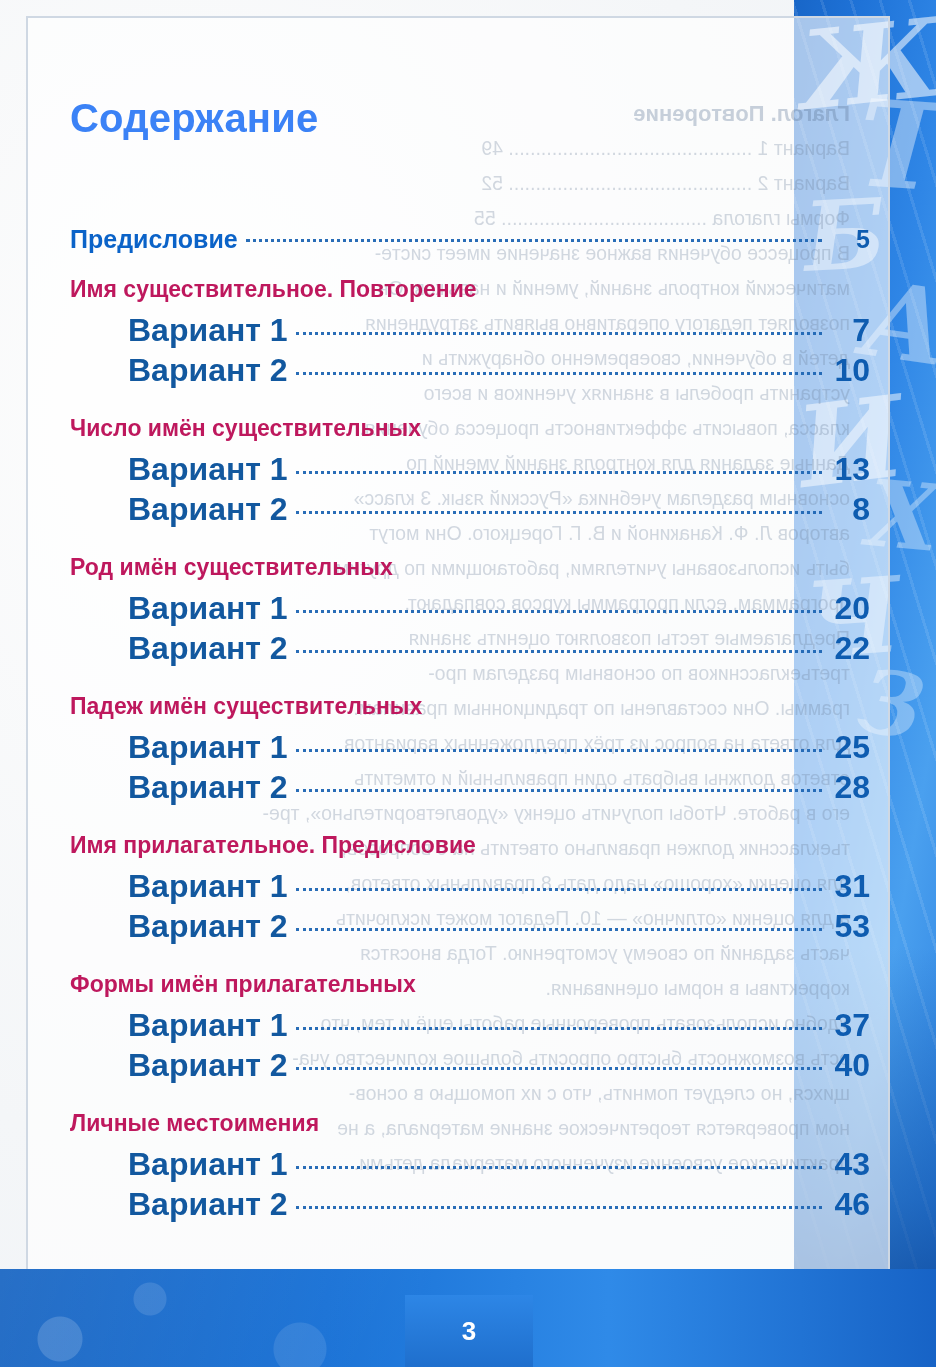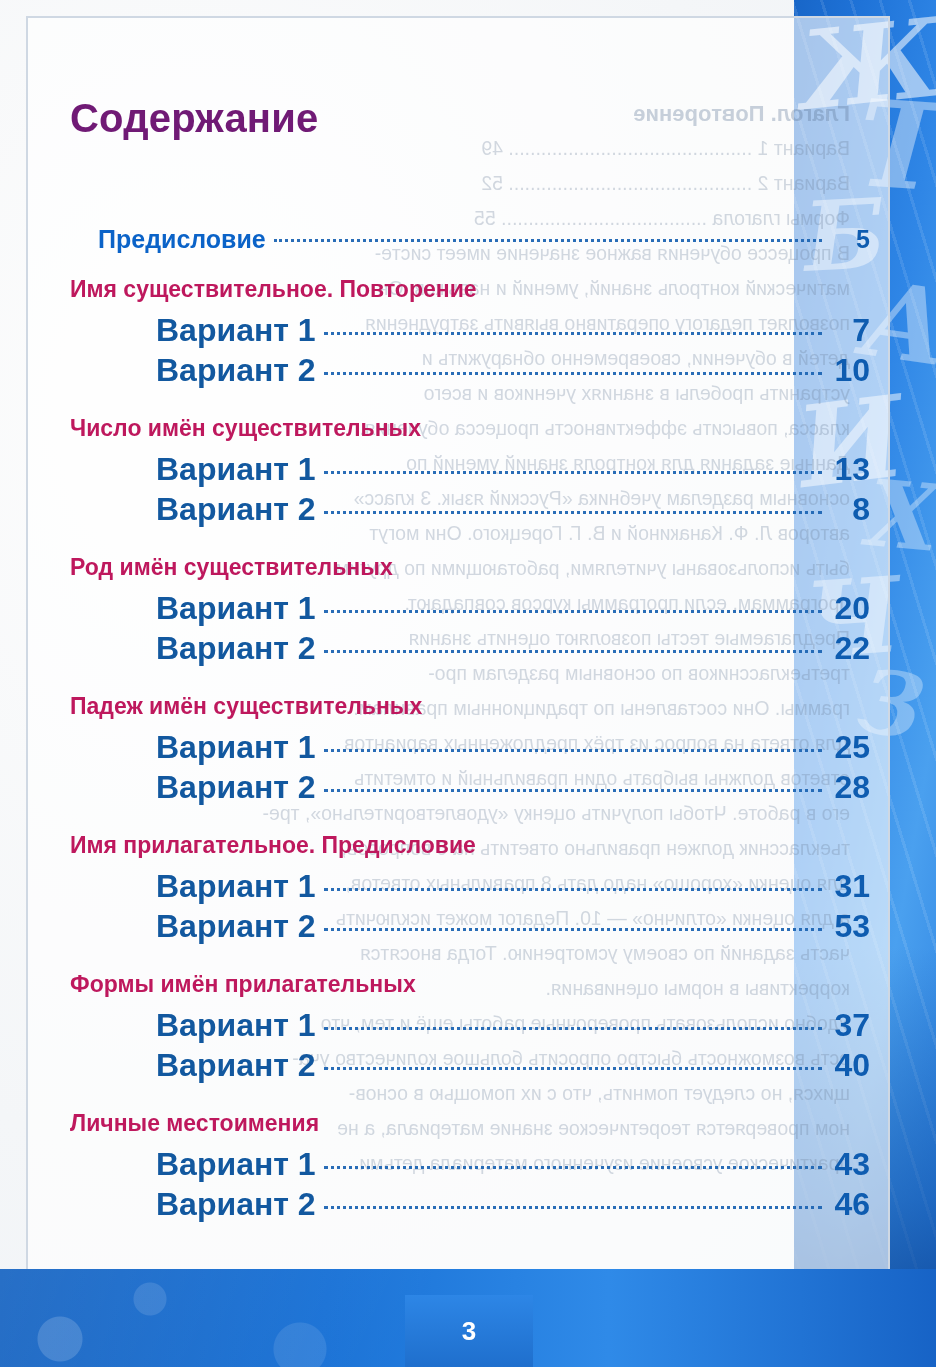--- a/index.html
+++ b/index.html
@@ -135,21 +135,21 @@
   }
 
   
   .toc {
     position: absolute;
     left: 70px;
     top: 96px;
     width: 800px;
   }
   .toc-title {
-    color: #701a75;
+    color: #3b82f6;
     font-size: 40px;
     font-weight: 700;
     letter-spacing: 0.2px;
     margin: 0 0 78px 0;
     font-family: "Liberation Sans", sans-serif;
   }
 
   .section {
     color: #be185d;
     font-size: 23px;
@@ -160,21 +160,21 @@
   .row {
     display: flex;
     align-items: baseline;
     color: #12589f;
     font-size: 32px;
     font-weight: 700;
     line-height: 40px;
     margin-left: 58px;
     width: 742px;
   }
-  .row .label { white-space: nowrap; margin-left: 28px; }
+  .row .label { white-space: nowrap; }
   .row .dots {
     flex: 1 1 auto;
     margin: 0 6px 0 8px;
     border-bottom: 3px dotted #1e66b4;
     transform: translateY(-6px);
     height: 0;
     opacity: 0.95;
   }
   .row .num {
     white-space: nowrap;

